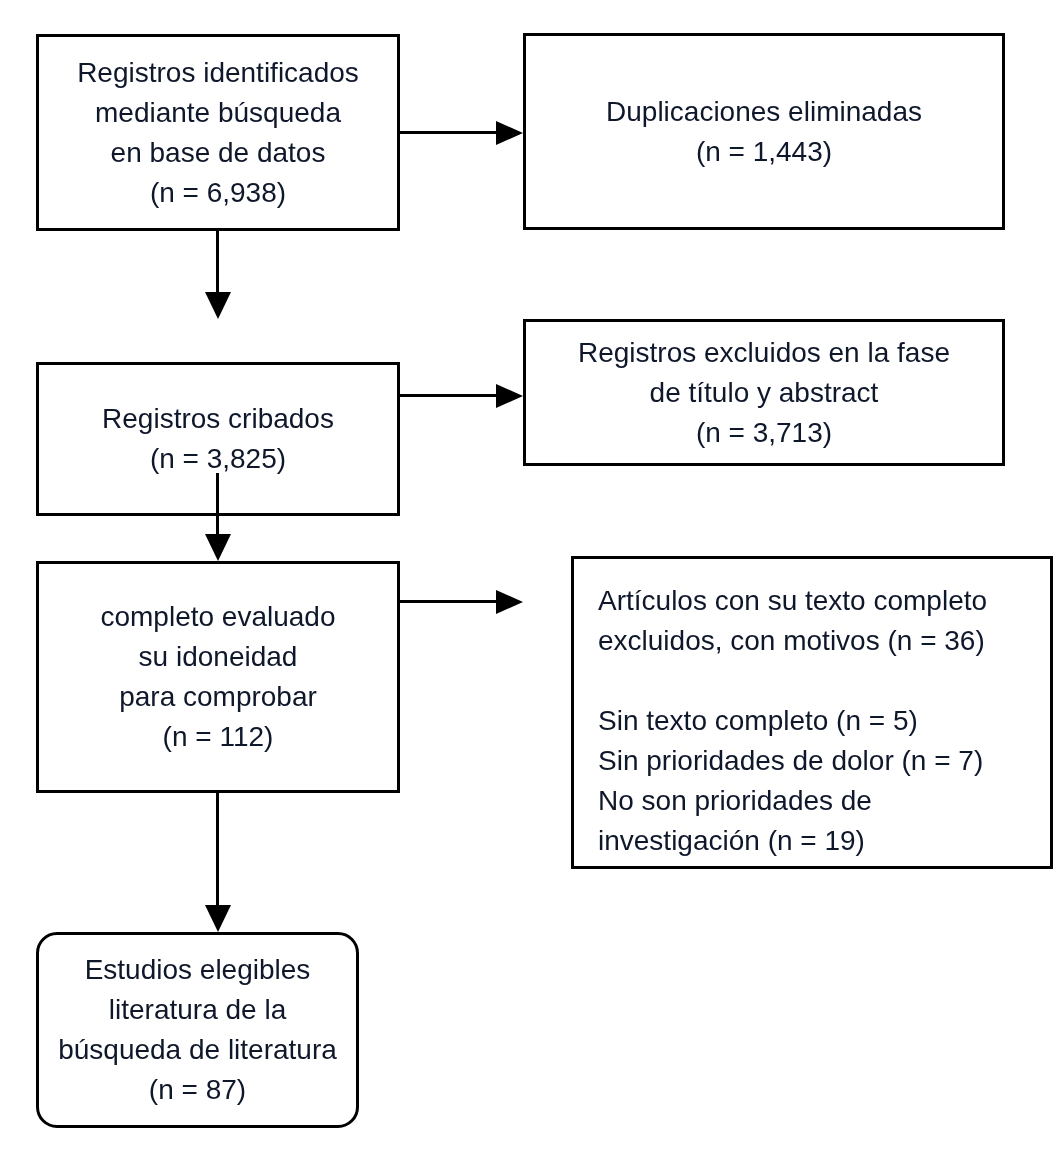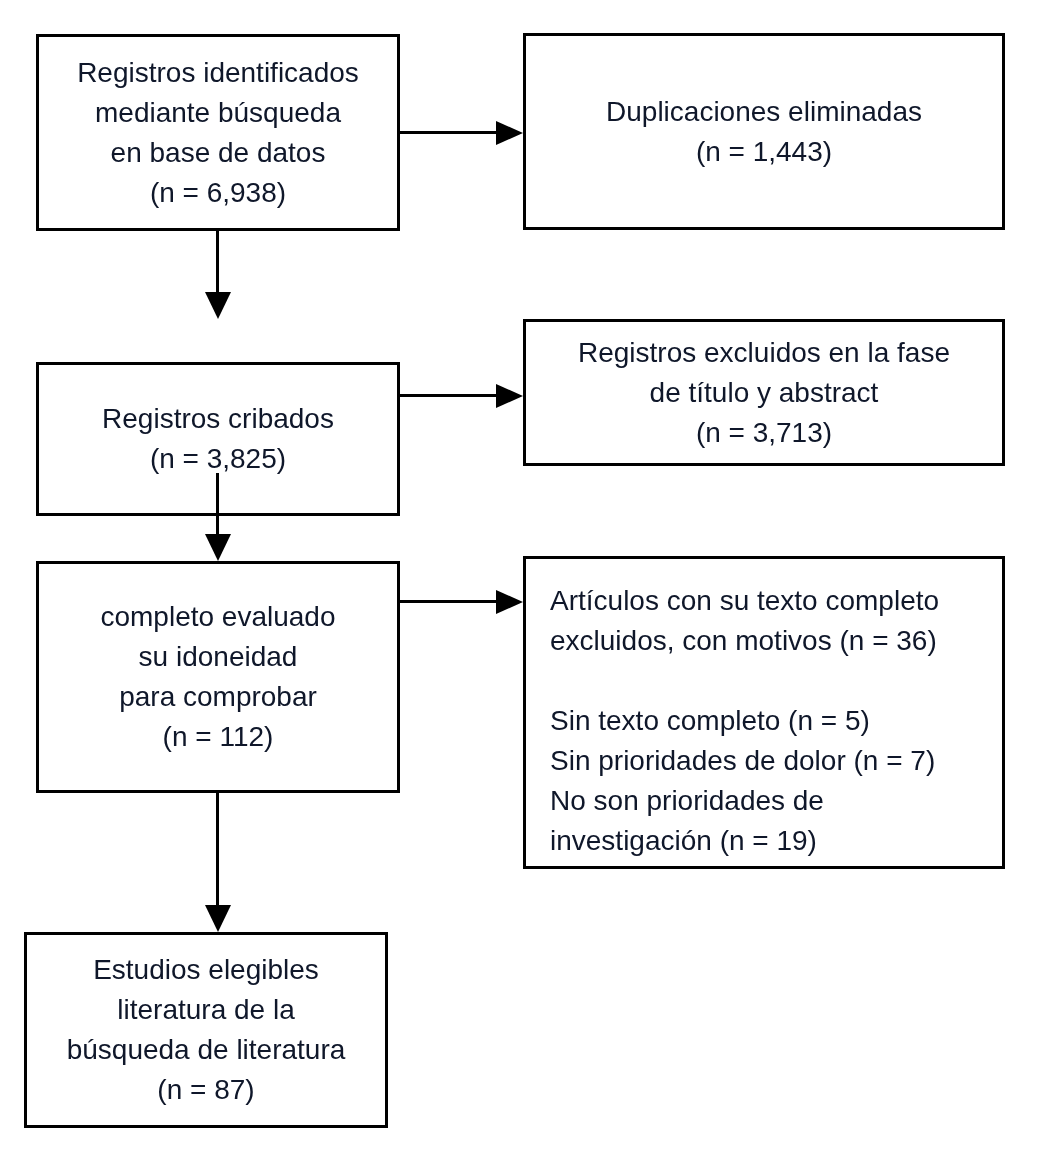--- a/index.html
+++ b/index.html
@@ -27,20 +27,21 @@
     align-items: center;
     text-align: center;
     font-size: 28px;
     line-height: 40px;
   }
   .box.left-align {
     justify-content: flex-start;
     align-items: flex-start;
     text-align: left;
     padding: 22px 18px 34px 24px;
+    margin-left: 48px;
   }
   .line:empty::before { content: "\00a0"; }
 
   
   .hline {
     position: absolute;
     height: 3px;
     background: #000000;
   }
   .vline {
@@ -63,21 +64,21 @@
     border-top: 27px solid #000000;
   }
 
   
   #box-identified      { left: 36px;  top: 34px;  width: 364px; height: 197px; }
   #box-duplicates      { left: 523px; top: 33px;  width: 482px; height: 197px; }
   #box-screened        { left: 36px;  top: 319px; width: 364px; height: 154px; margin-top: 43px; }
   #box-excluded-ta     { left: 523px; top: 319px; width: 482px; height: 147px; }
   #box-fulltext        { left: 36px;  top: 561px; width: 364px; height: 232px; }
   #box-ft-excluded     { left: 523px; top: 556px; width: 482px; height: 313px; }
-  #box-included        { left: 24px;  top: 932px; width: 364px; height: 196px; }
+  #box-included        { left: 36px;  top: 932px; width: 323px; height: 196px; border-radius: 21px; }
 </style>
 </head>
 <body>
 
 <div class="canvas">
 
   <div class="box" id="box-identified">
     <div class="line">Registros identificados</div>
     <div class="line">mediante búsqueda</div>
     <div class="line">en base de datos</div>

